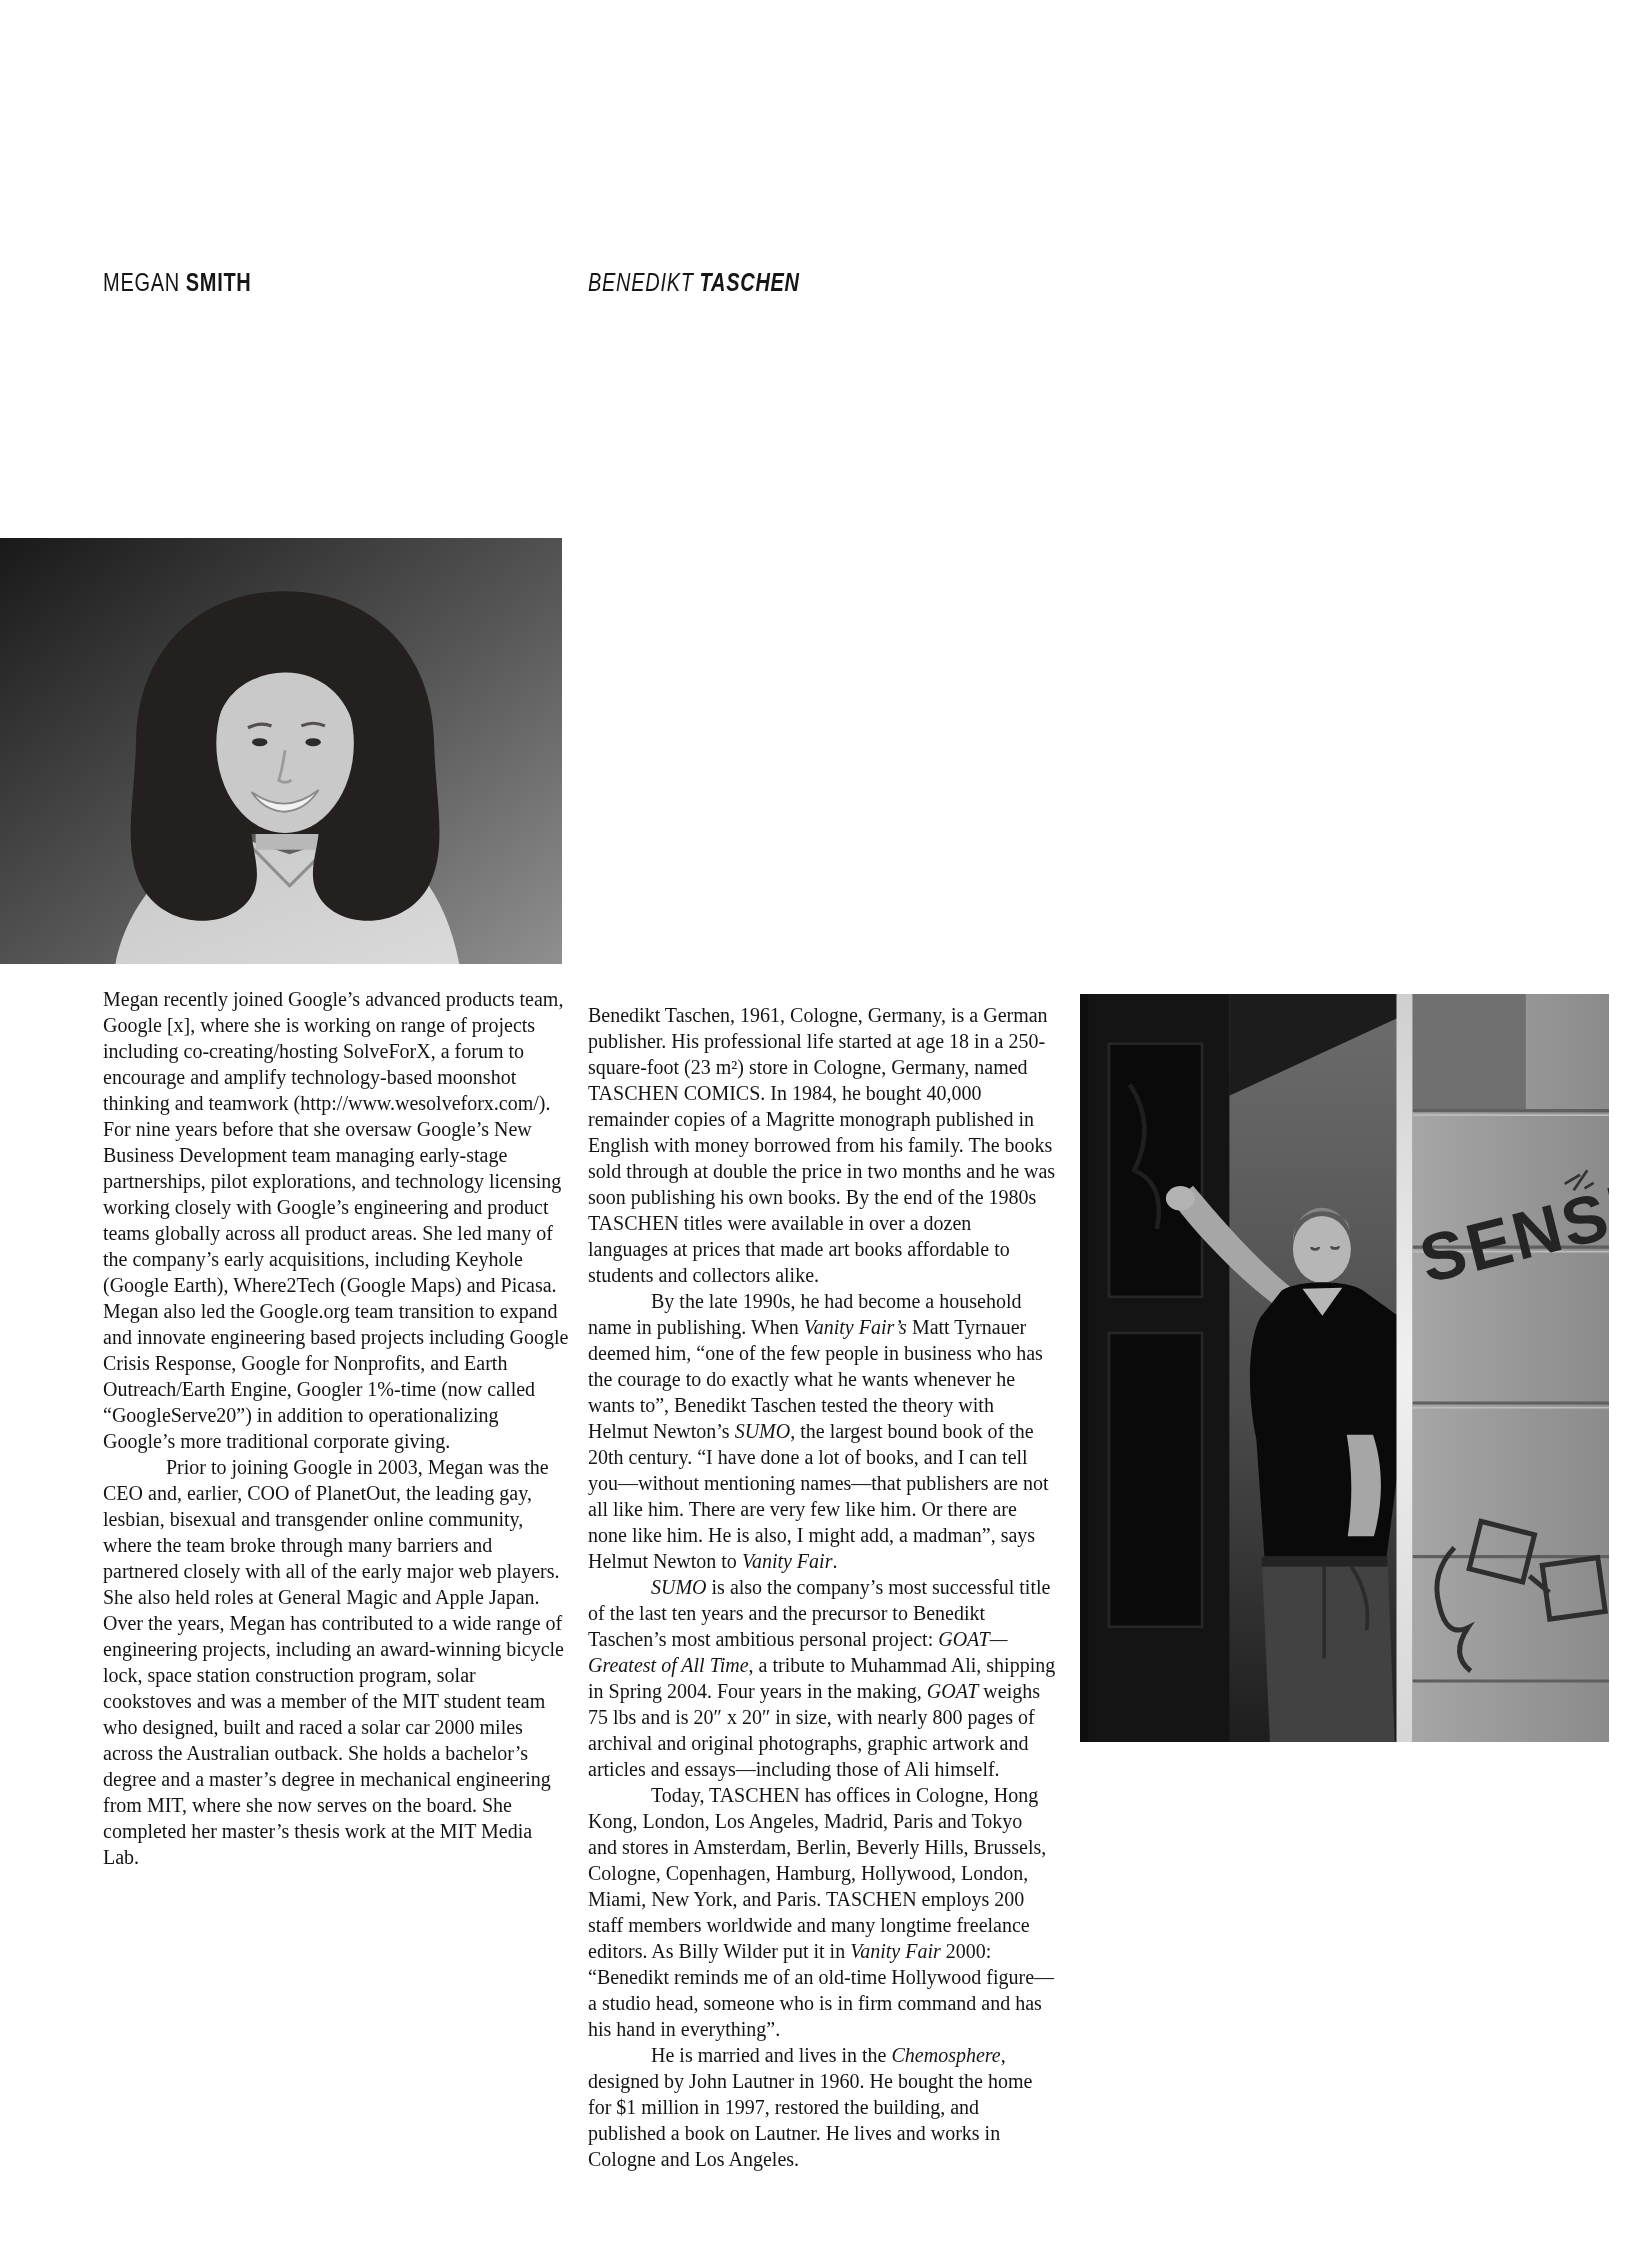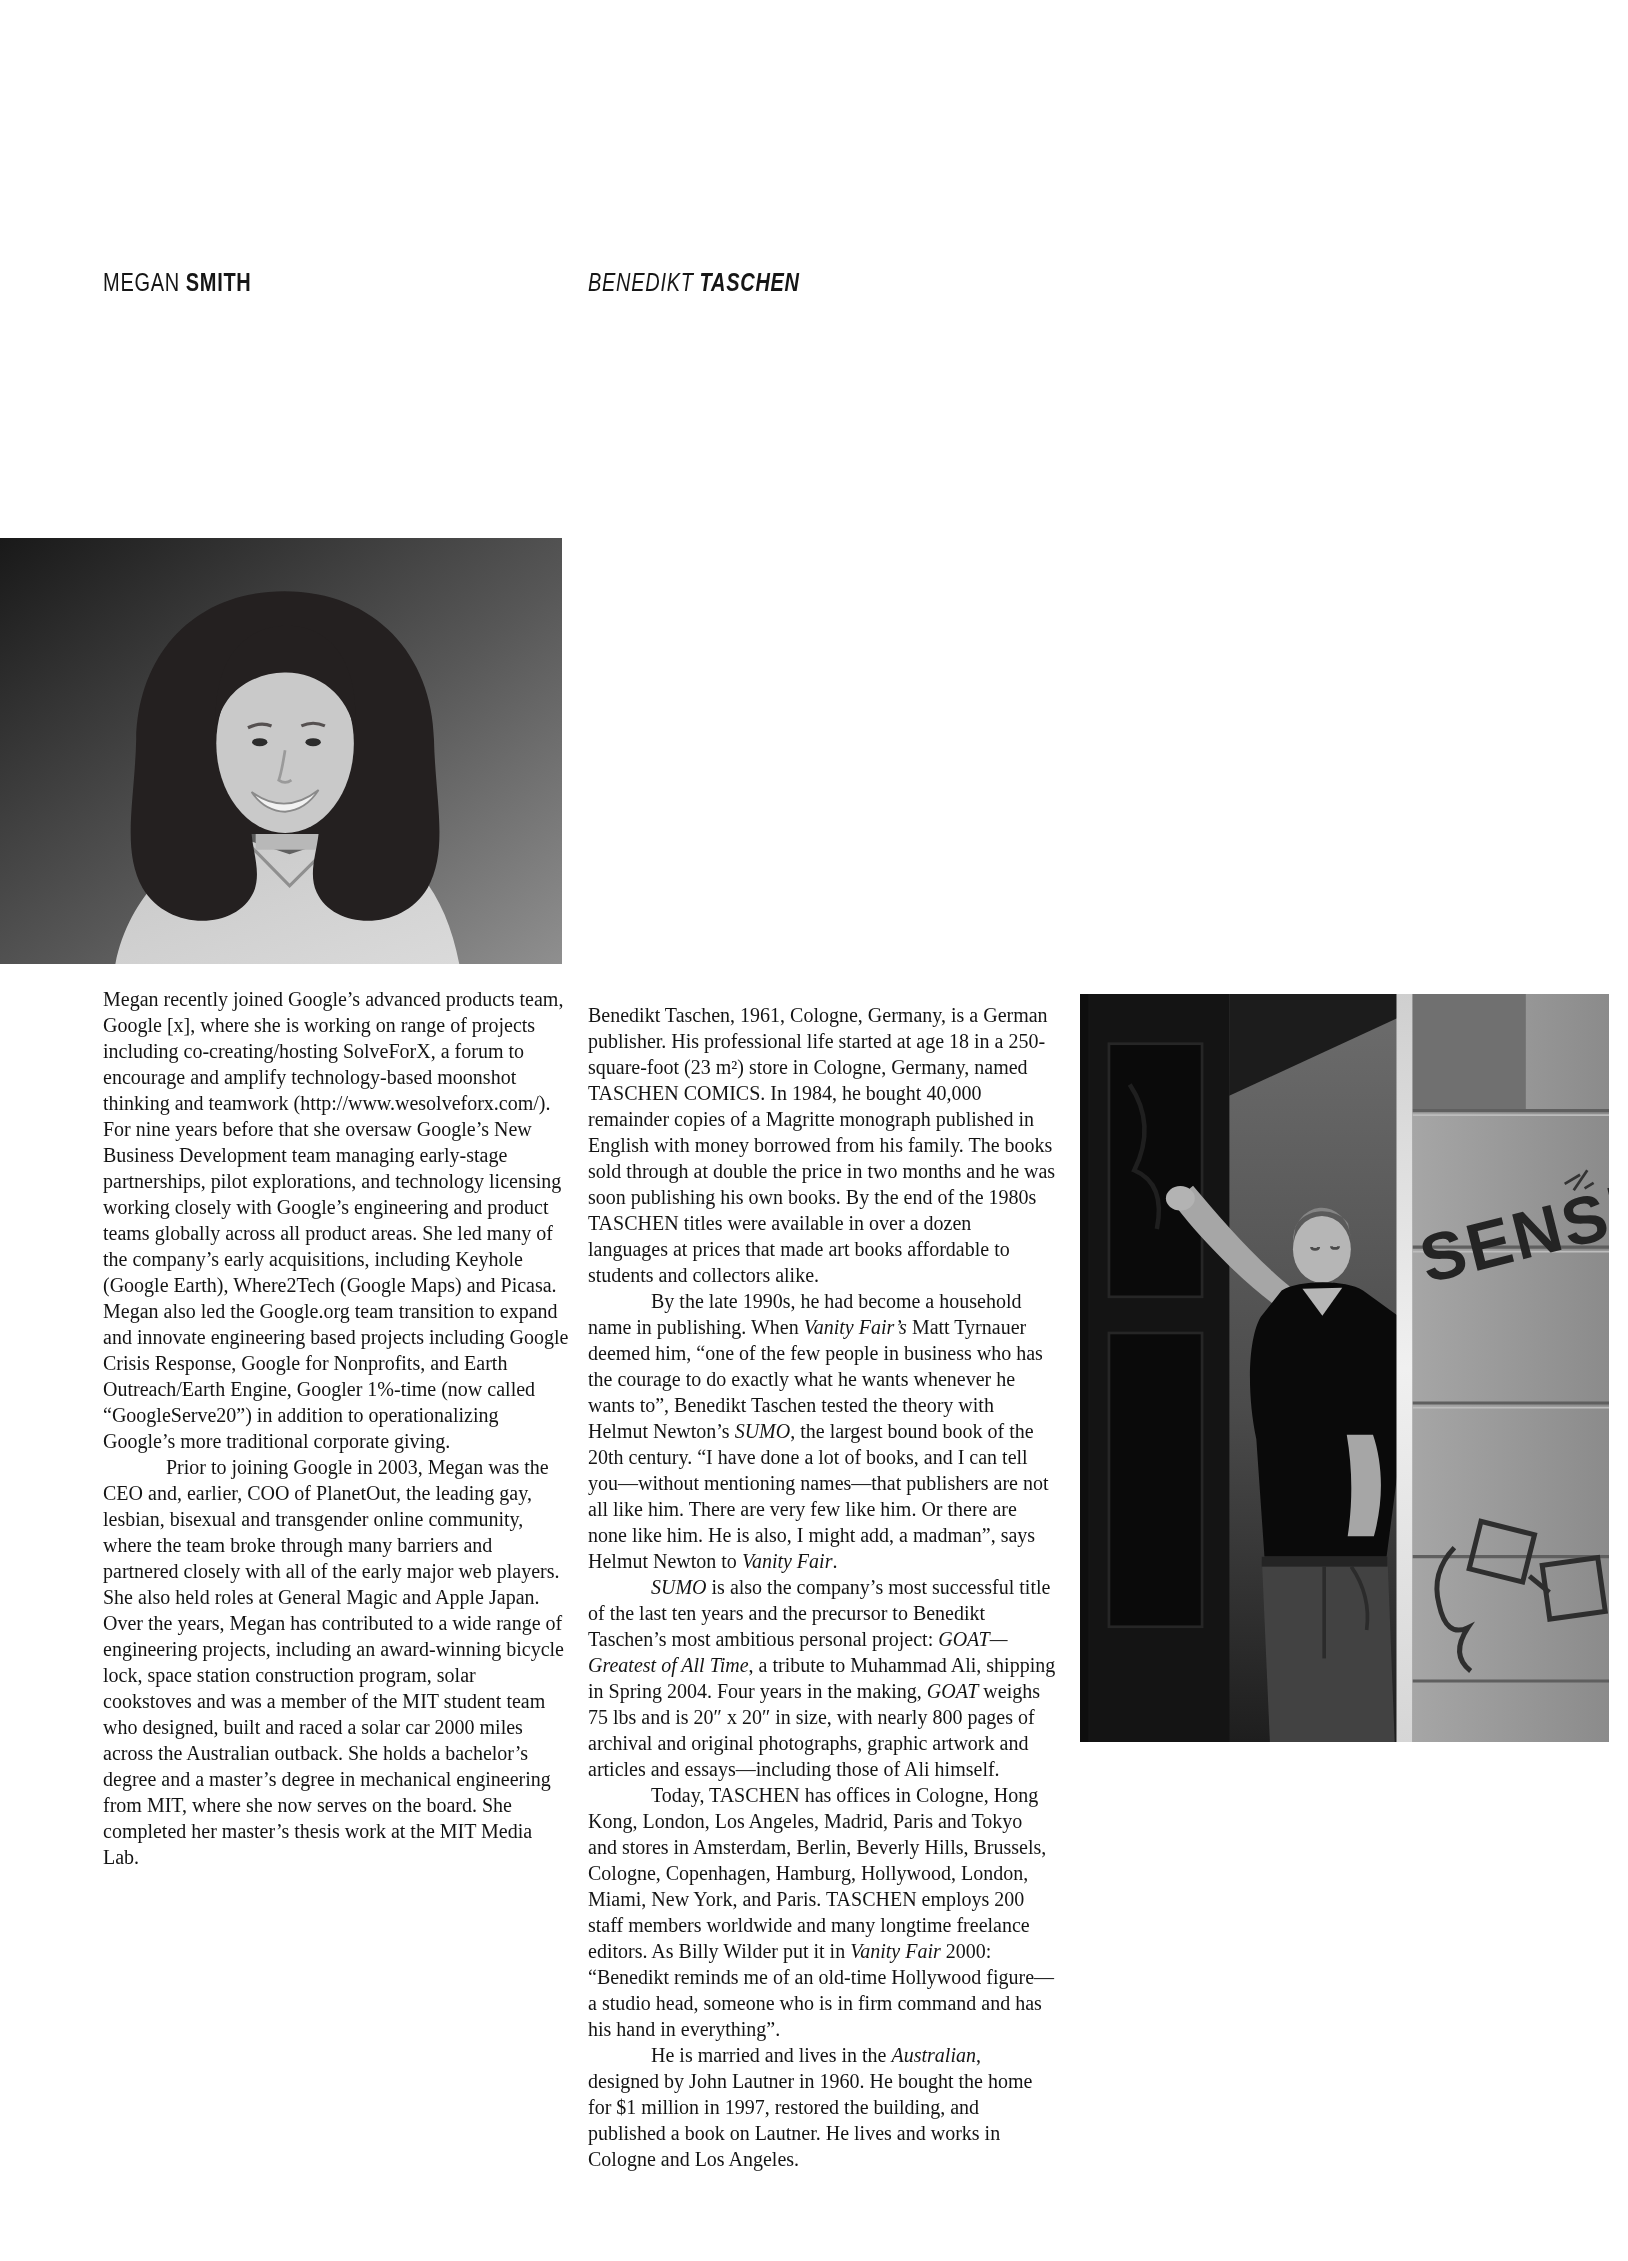--- a/index.html
+++ b/index.html
@@ -193,17 +193,17 @@
 
   <section class="bio" id="bio-megan">
       <p>Megan recently joined Google’s advanced products team, Google [x], where she is working on range of projects including co-creating/hosting SolveForX, a forum to encourage and amplify technology-based moonshot thinking and teamwork (http://www.wesolveforx.com/). For nine years before that she oversaw Google’s New Business Development team managing early-stage partnerships, pilot explorations, and technology licensing working closely with Google’s engineering and product teams globally across all product areas.  She led many of the company’s early acquisitions, including Keyhole (Google Earth), Where2Tech (Google Maps) and Picasa. Megan also led the Google.org team transition to expand and innovate engineering based projects including Google Crisis Response, Google for Nonprofits, and Earth Outreach/Earth Engine, Googler 1%-time (now called “GoogleServe20”) in addition to operationalizing Google’s more traditional corporate giving.</p>
       <p>Prior to joining Google in 2003, Megan was the CEO and, earlier, COO of PlanetOut, the leading gay, lesbian, bisexual and transgender online community, where the team broke through many barriers and partnered closely with all of the early major web players. She also held roles at General Magic and Apple Japan. Over the years, Megan has contributed to a wide range of engineering projects, including an award-winning bicycle lock, space station construction program, solar cookstoves and was a member of the MIT student team who designed, built and raced a solar car 2000 miles across the Australian outback. She holds a bachelor’s degree and a master’s degree in mechanical engineering from MIT, where she now serves on the board. She completed her master’s thesis work at the MIT Media Lab.</p>
     </section>
   <section class="bio" id="bio-taschen">
       <p>Benedikt Taschen, 1961, Cologne, Germany, is a German publisher. His professional life started at age 18 in a 250-square-foot (23 m²) store in Cologne, Germany, named TASCHEN COMICS. In 1984, he bought 40,000 remainder copies of a Magritte monograph published in English with money borrowed from his family. The books sold through at double the price in two months and he was soon publishing his own books. By the end of the 1980s TASCHEN titles were available in over a dozen languages at prices that made art books affordable to students and collectors alike.</p>
       <p>By the late 1990s, he had become a household name in publishing. When <i>Vanity Fair’s</i> Matt Tyrnauer deemed him, “one of the few people in business who has the courage to do exactly what he wants whenever he wants to”, Benedikt Taschen tested the theory with Helmut Newton’s <i>SUMO</i>, the largest bound book of the 20th century. “I have done a lot of books, and I can tell you—without mentioning names—that publishers are not all like him. There are very few like him. Or there are none like him. He is also, I might add, a madman”, says Helmut Newton to <i>Vanity Fair</i>.</p>
       <p><i>SUMO</i> is also the company’s most successful title of the last ten years and the precursor to Benedikt Taschen’s most ambitious personal project: <i>GOAT—Greatest of All Time</i>, a tribute to Muhammad Ali, shipping in Spring 2004. Four years in the making, <i>GOAT</i> weighs 75 lbs and is 20″ x 20″ in size, with nearly 800 pages of archival and original photographs, graphic artwork and articles and essays—including those of Ali himself.</p>
       <p>Today, TASCHEN has offices in Cologne, Hong Kong, London, Los Angeles, Madrid, Paris and Tokyo and stores in Amsterdam, Berlin, Beverly Hills, Brussels, Cologne, Copenhagen, Hamburg, Hollywood, London, Miami, New York, and Paris. TASCHEN employs 200 staff members worldwide and many longtime freelance editors. As Billy Wilder put it in <i>Vanity Fair</i> 2000: “Benedikt reminds me of an old-time Hollywood figure—a studio head, someone who is in firm command and has his hand in everything”.</p>
-      <p>He is married and lives in the <i>Australian</i>, designed by John Lautner in 1960. He bought the home for $1 million in 1997, restored the building, and published a book on Lautner. He lives and works in Cologne and Los Angeles.</p>
+      <p>He is married and lives in the <i>Chemosphere</i>, designed by John Lautner in 1960. He bought the home for $1 million in 1997, restored the building, and published a book on Lautner. He lives and works in Cologne and Los Angeles.</p>
     </section>
 
 </div>
 
 
 </body></html>

